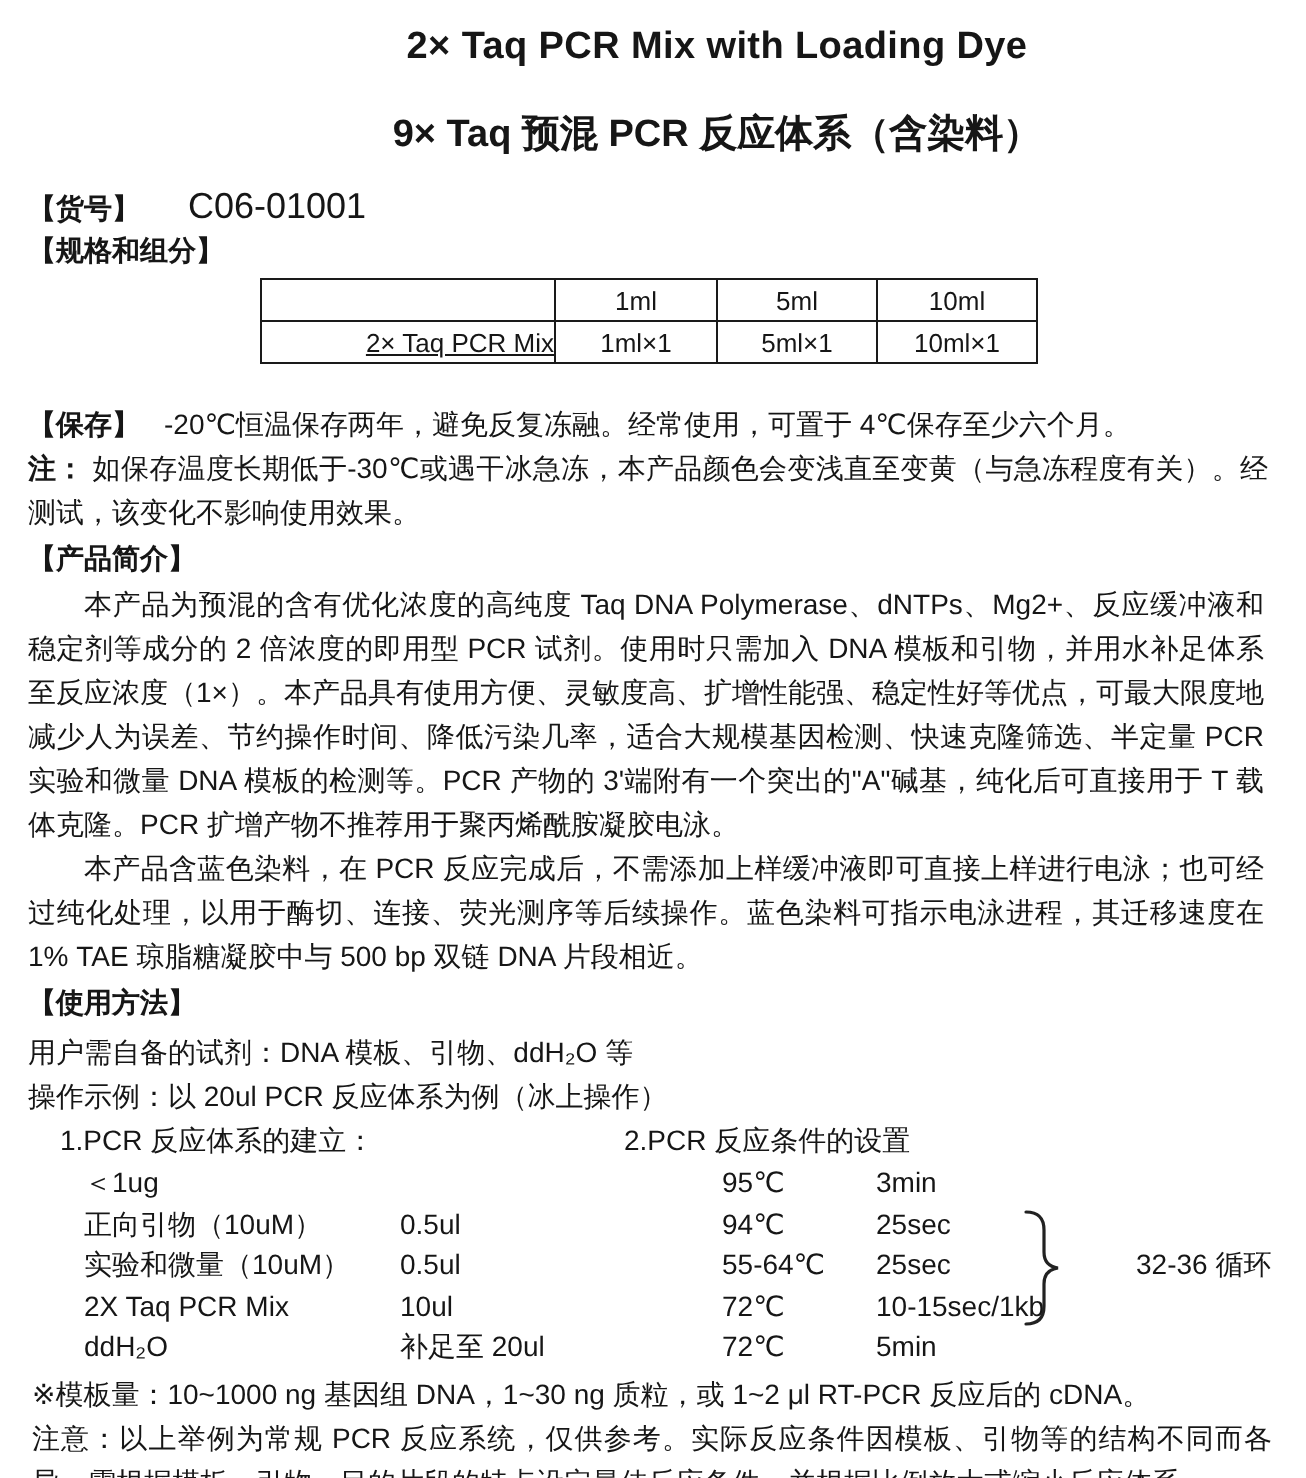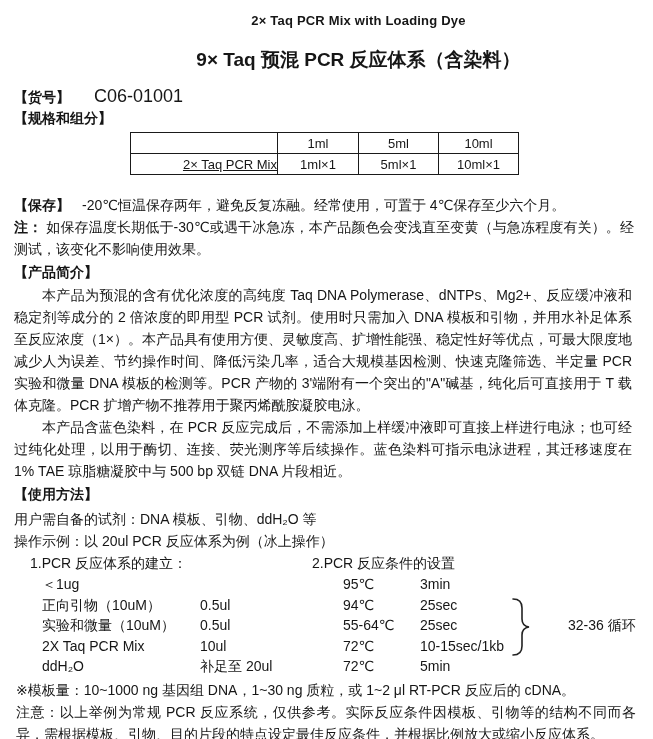--- a/index.html
+++ b/index.html
@@ -5,21 +5,21 @@
   * { margin:0; padding:0; box-sizing:border-box; }
   html,body { background:#ffffff; }
   body {
     width:653px; height:739px; overflow:hidden; position:relative;
     color:#161616;
     font-family:"Liberation Sans","DejaVu Sans",sans-serif;
     font-size:14px;
   }
   .title-en {
     margin-top:13px; padding-left:64px; text-align:center;
-    font-weight:bold; font-size:13px; letter-spacing:0.2px;
+    font-weight:bold; font-size:19px; letter-spacing:0.2px;
   }
   .title-zh {
     margin-top:19px; padding-left:64px; text-align:center;
     font-weight:bold; font-size:19px;
   }
   .catalog-row { margin:14px 0 0 14px; line-height:18px; }
   .catalog-row .hdr { font-weight:bold; }
   .catalog-row .val { margin-left:24px; font-size:18px; }
   .spec-header { margin:3px 0 0 14px; font-weight:bold; line-height:18px; }
   table.spec {
@@ -40,21 +40,21 @@
   .para + .para { margin-top:0; }
   .usage-line { margin:5px 0 0 14px; line-height:22px; }
   .usage-line2 { margin:0 0 0 14px; line-height:22px; }
   .protocol { position:relative; height:124px; margin-top:1px; }
   .setup { position:absolute; left:30px; top:0; }
   .setup-title { line-height:21px; }
   .setup-row { display:flex; line-height:20.6px; margin-left:12px; }
   .setup-row .lab { width:158px; }
   .conditions { position:absolute; left:312px; top:0; width:340px; }
   .cond-title { line-height:21px; }
-  .cond-row { display:flex; line-height:20.6px; margin-left:31px; }
+  .cond-row { display:flex; line-height:20.6px; margin-left:49px; }
   .cond-row .temp { width:77px; }
   .brace { position:absolute; left:198px; top:44px; }
   .cycles { position:absolute; left:256px; top:62px; line-height:20px; }
   .note-template { margin:2px 16px 0 16px; line-height:22px; }
   .note-caution { margin:0 17px 0 16px; line-height:22px; text-align:justify; }
 </style>
 </head>
 <body>
 
 <div class="title-en">2×  Taq PCR Mix with Loading Dye</div>

